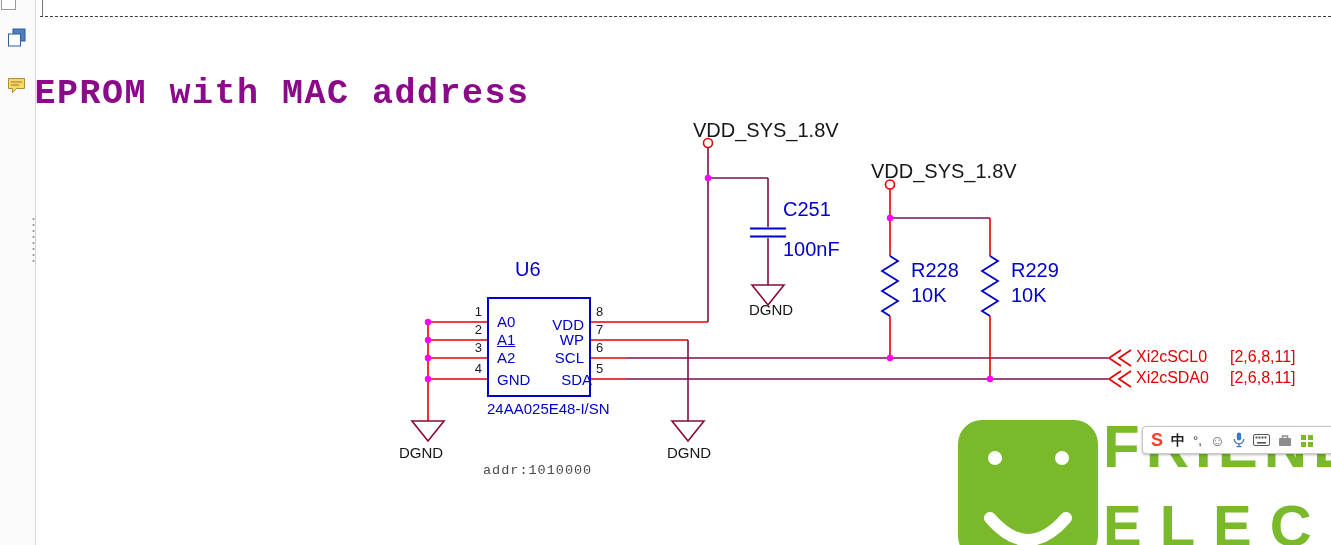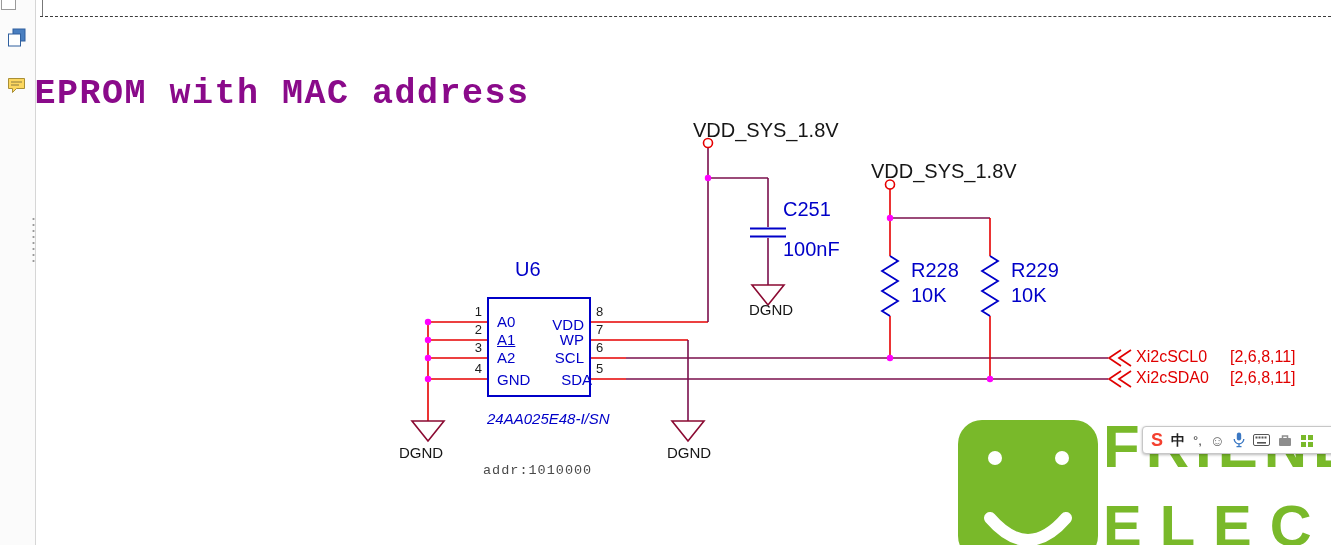--- a/index.html
+++ b/index.html
@@ -146,21 +146,21 @@
 
   <span class="lab blue" style="left:783px;top:199px;">C251</span>
   <span class="lab blue" style="left:783px;top:239px;">100nF</span>
 
   <span class="lab blue" style="left:911px;top:260px;">R228</span>
   <span class="lab blue" style="left:911px;top:285px;">10K</span>
   <span class="lab blue" style="left:1011px;top:260px;">R229</span>
   <span class="lab blue" style="left:1011px;top:285px;">10K</span>
 
   <span class="lab blue" style="left:487px;top:259px;margin-left:28px;">U6</span>
-  <span class="lab blue" style="left:487px;top:411px;font-size:15px;font-style:italic;">24AA025E48-I/SN</span>
+  <span class="lab blue" style="left:487px;top:401px;font-size:15px;">24AA025E48-I/SN</span>
   <span class="addr" style="left:483px;top:443px;margin-top:20px;">addr:1010000</span>
 
   <span class="pin-num l" style="left:458px;top:304px;">1</span>
   <span class="pin-num l" style="left:458px;top:322px;">2</span>
   <span class="pin-num l" style="left:458px;top:340px;">3</span>
   <span class="pin-num l" style="left:458px;top:361px;">4</span>
   <span class="pin-num" style="left:596px;top:304px;">8</span>
   <span class="pin-num" style="left:596px;top:322px;">7</span>
   <span class="pin-num" style="left:596px;top:340px;">6</span>
   <span class="pin-num" style="left:596px;top:361px;">5</span>

